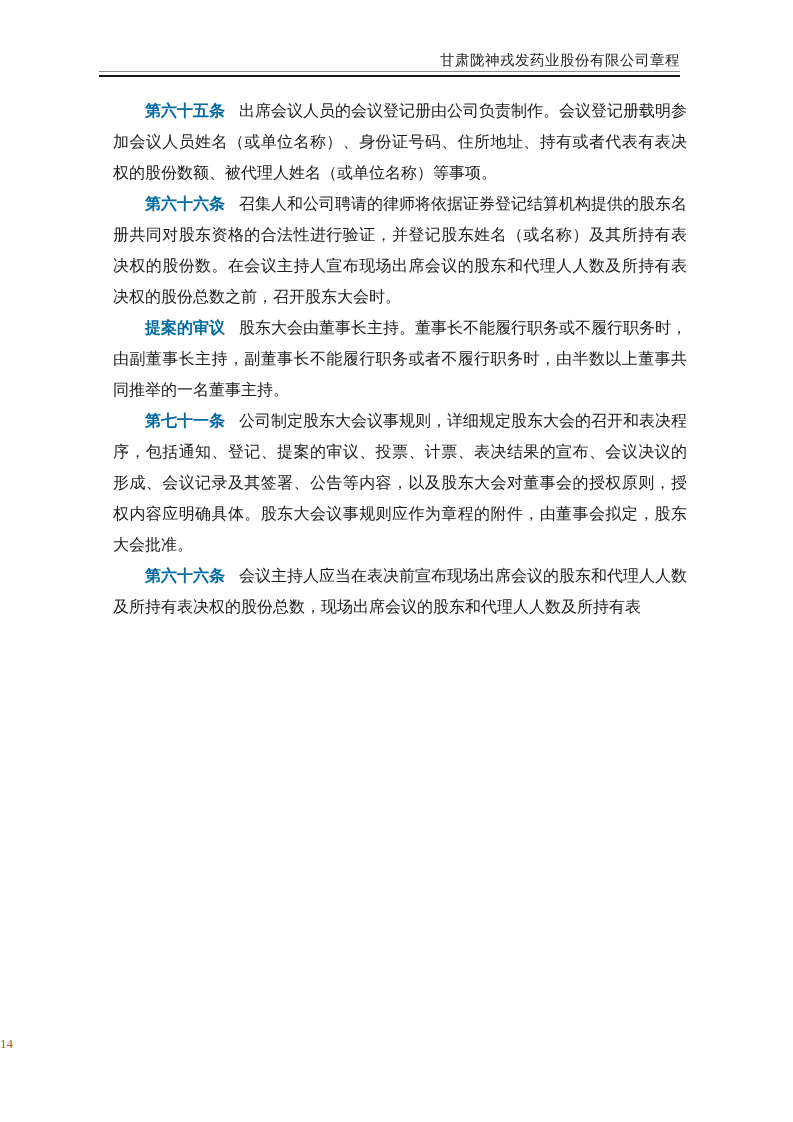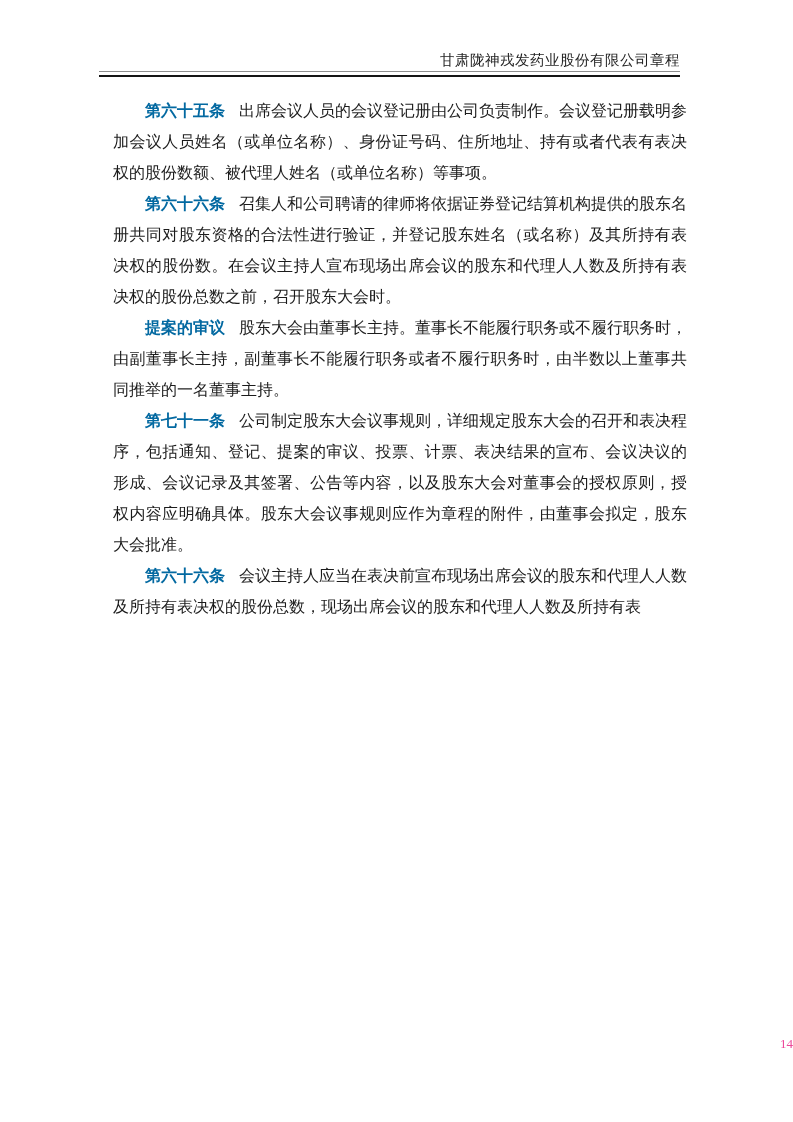--- a/index.html
+++ b/index.html
@@ -58,24 +58,24 @@
     font-weight: 700;
     color: #0369a1;
     margin-right: 14px;
   }
   
   .doc-footer {
     position: absolute;
     top: 1036px;
     left: 0;
     width: 793px;
-    text-align: right;
+    text-align: left;
     font-size: 13px;
     line-height: 16px;
-    color: #ec4899;
+    color: #a16207;
   }
 </style>
 </head>
 <body>
 
 <div class="page">
 
   <div class="doc-header">
     <div class="doc-header-title">甘肃陇神戎发药业股份有限公司章程</div>
     <div class="doc-header-rule"></div>

